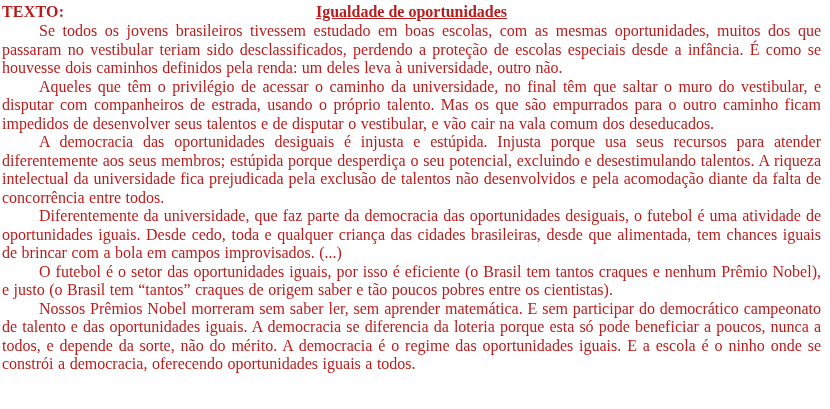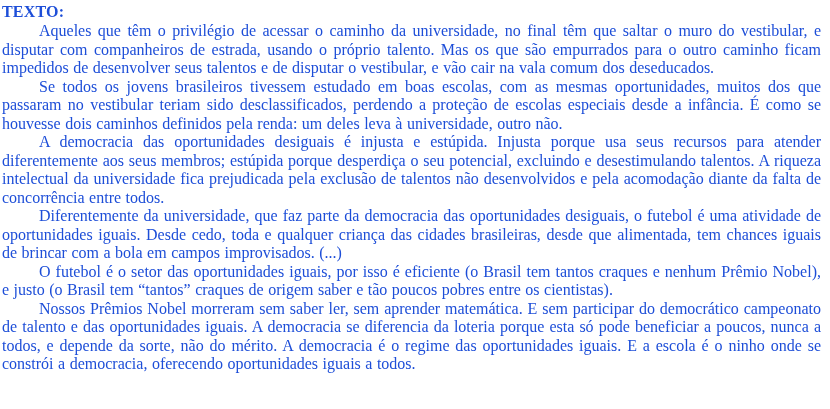--- a/index.html
+++ b/index.html
@@ -8,21 +8,21 @@
     background: #ffffff;
   }
   .page {
     width: 824px;
     height: 409px;
     box-sizing: border-box;
     padding: 2px 3px 0 2px;
     font-family: "Liberation Serif", "DejaVu Serif", serif;
     font-size: 16px;
     line-height: 18.5px;
-    color: #1d4ed8;
+    color: #b91c1c;
     background: #ffffff;
     overflow: hidden;
   }
   .header-row {
     position: relative;
     text-align: center;
     height: 20px;
     line-height: 20px;
   }
   .texto-label {
@@ -43,25 +43,26 @@
     word-spacing: 0.5px;
   }
 </style>
 </head>
 <body>
 
 <div class="page">
 
   <div class="header-row">
     <span class="texto-label">TEXTO:</span>
+    <span class="doc-title">Igualdade de oportunidades</span>
   </div>
 
+  <p class="para">Se todos os jovens brasileiros tivessem estudado em boas escolas, com as mesmas oportunidades, muitos dos que passaram no vestibular teriam sido desclassificados, perdendo a proteção de escolas especiais desde a infância. É como se houvesse dois caminhos definidos pela renda: um deles leva à universidade, outro não.</p>
+
   <p class="para">Aqueles que têm o privilégio de acessar o caminho da universidade, no final têm que saltar o muro do vestibular, e disputar com companheiros de estrada, usando o próprio talento. Mas os que são empurrados para o outro caminho ficam impedidos de desenvolver seus talentos e de disputar o vestibular, e vão cair na vala comum dos deseducados.</p>
-
-  <p class="para">Se todos os jovens brasileiros tivessem estudado em boas escolas, com as mesmas oportunidades, muitos dos que passaram no vestibular teriam sido desclassificados, perdendo a proteção de escolas especiais desde a infância. É como se houvesse dois caminhos definidos pela renda: um deles leva à universidade, outro não.</p>
 
   <p class="para">A democracia das oportunidades desiguais é injusta e estúpida. Injusta porque usa seus recursos para atender diferentemente aos seus membros; estúpida porque desperdiça o seu potencial, excluindo e desestimulando talentos. A riqueza intelectual da universidade fica prejudicada pela exclusão de talentos não desenvolvidos e pela acomodação diante da falta de concorrência entre todos.</p>
 
   <p class="para">Diferentemente da universidade, que faz parte da democracia das oportunidades desiguais, o futebol é uma atividade de oportunidades iguais. Desde cedo, toda e qualquer criança das cidades brasileiras, desde que alimentada, tem chances iguais de brincar com a bola em campos improvisados. (...)</p>
 
   <p class="para">O futebol é o setor das oportunidades iguais, por isso é eficiente (o Brasil tem tantos craques e nenhum Prêmio Nobel), e justo (o Brasil tem “tantos” craques de origem saber e tão poucos pobres entre os cientistas).</p>
 
 
   <p class="para">
     <span>Nossos Prêmios Nobel morreram sem saber ler, sem aprender matemática. E sem participar do democrático campeonato de talento e das oportunidades iguais. A democracia se diferencia da loteria porque esta só pode beneficiar a poucos, nunca a todos, e depende da sorte, não do mérito. A democracia é o regime das oportunidades iguais. E a escola é o ninho onde se constrói a democracia, oferecendo oportunidades iguais a todos.</span>

